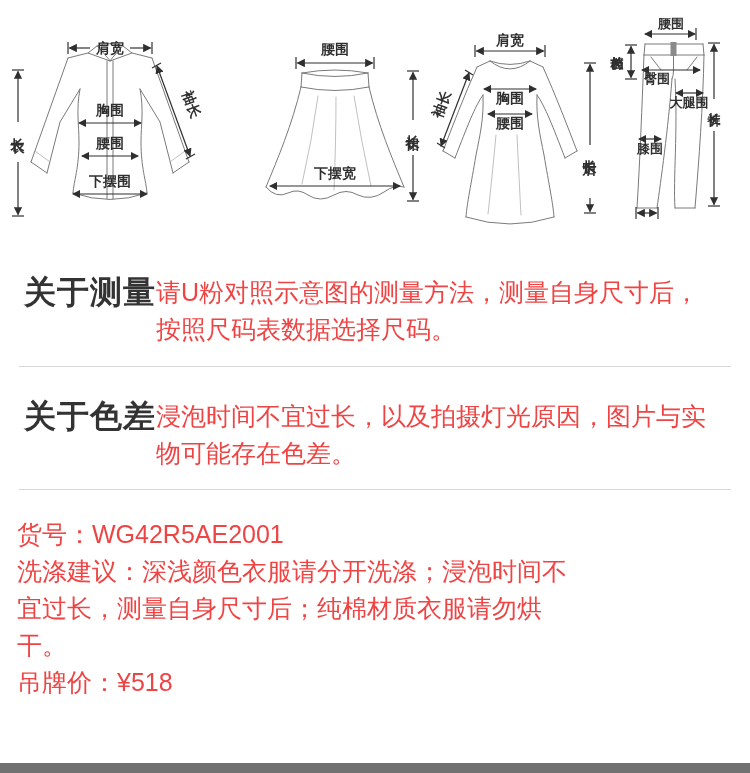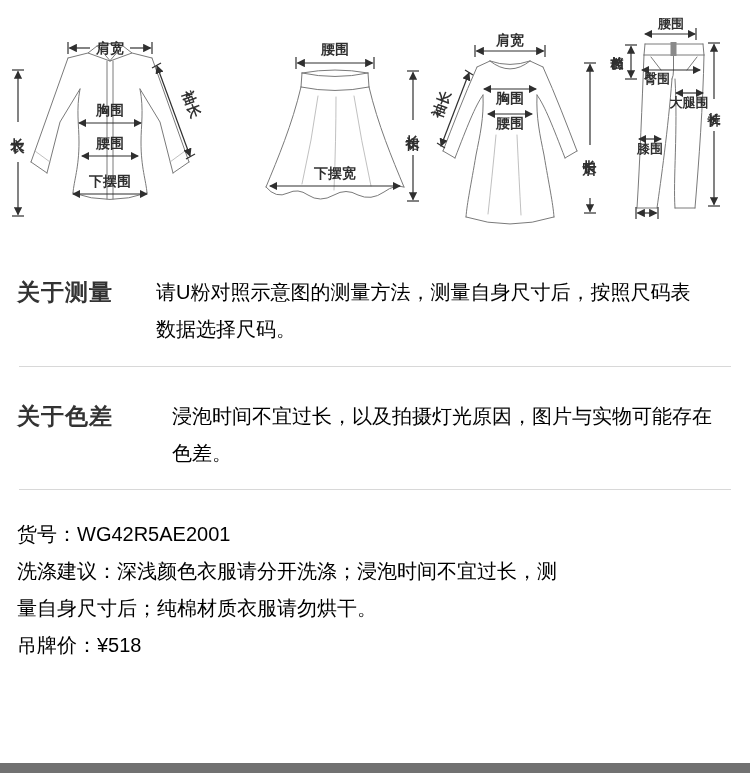--- a/index.html
+++ b/index.html
@@ -12,27 +12,27 @@
   .diagrams svg { display:block; }
   .outline { fill:none; stroke:#7a7a7a; stroke-width:1; stroke-linejoin:round; stroke-linecap:round; }
   .fold    { fill:none; stroke:#b0b0b0; stroke-width:0.8; }
   .dim     { fill:none; stroke:#2f2f2f; stroke-width:1.2; }
   .dlabel  { font:600 14px "Liberation Sans", sans-serif; fill:#2f2f2f; }
   .dlabel.small { font-size:13px; }
   .vlabel  { writing-mode:vertical-rl; text-orientation:upright; }
   
   .info-section { display:flex; align-items:flex-start; }
   .sec-1 { padding:34px 0 18px 17px; }
-  .sec-2 { padding:31px 0 17px 17px;gap:16px; }
+  .sec-2 { padding:31px 0 17px 17px; }
   .sec-3 { padding:26px 0 0 17px; }
   .section-title {
-    width:139px; flex:none; font-size:23px; font-weight:bold;
-    color:#333333; line-height:37px; letter-spacing:1px;
+    width:139px; flex:none; font-size:32px; font-weight:bold;
+    color:#333333; line-height:37px; letter-spacing:1px;text-align:right;
   }
-  .section-body { width:550px; font-size:20px; color:#000000; line-height:37px; }
+  .section-body { width:550px; font-size:25px; color:#ef4444; line-height:37px; }
   .section-body p { margin:0; }
   .divider { height:1px; background:#d8d8d8; margin:0 19px; }
   .bottom-bar { position:absolute; left:0; bottom:0; width:750px; height:10px; }
 </style>
 </head>
 <body>
 
 <div class="page">
 
   <div class="diagrams">

